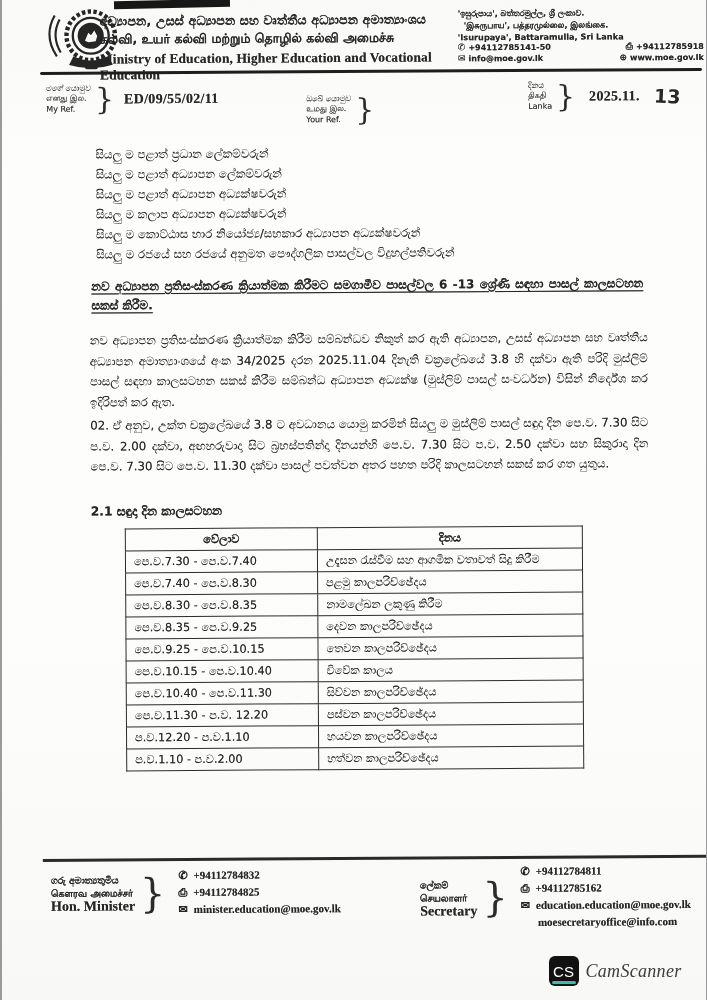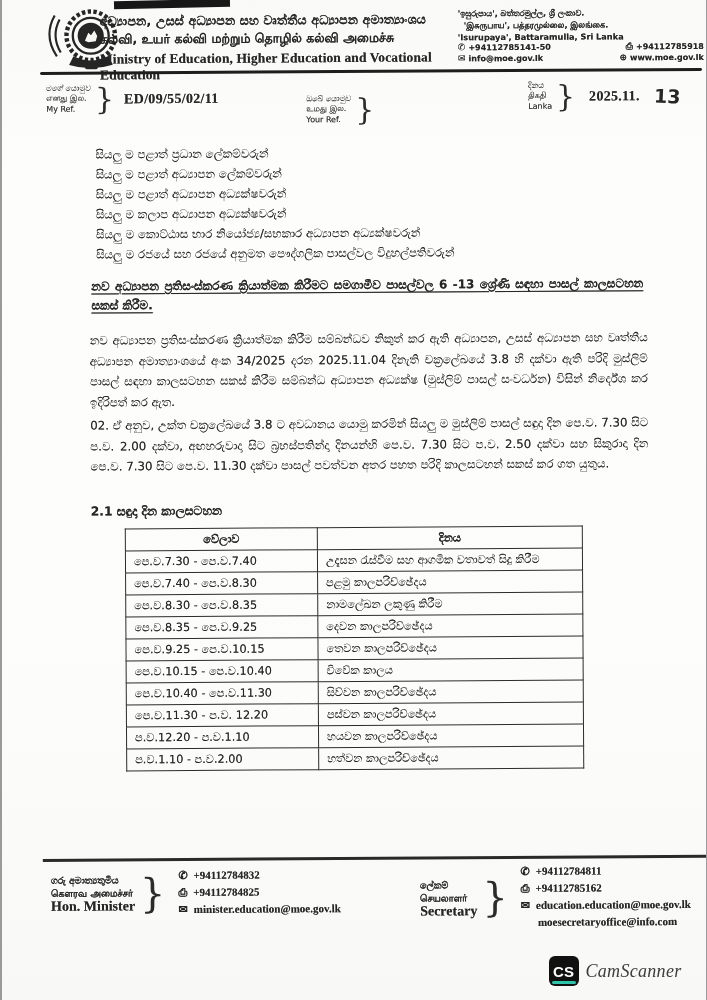--- a/index.html
+++ b/index.html
@@ -63,21 +63,21 @@
   .flabels { font-size:9.5px; line-height:13px; font-weight:600; }
   .flabels .en { font-family:"Liberation Serif", serif; font-weight:700; font-size:14px; }
   .fbrace { font-size:40px; font-weight:300; color:#2b2b2b; font-family:"DejaVu Serif", serif; }
   .fcontacts { font-size:11px; font-weight:700; line-height:17px; font-family:"Liberation Serif", serif; }
   .fcontacts .crow { display:flex; gap:6px; align-items:baseline; white-space:nowrap; }
   .fcontacts .ic { font-size:11px; }
   .email2 { padding-left:17px; }
 
   
   .watermark { position:absolute; left:547px; top:956px; display:flex; align-items:center; gap:7px; }
-  .cs-badge { width:30px; height:30px; background:#111; border-radius:6px; color:#fff; font-weight:700; font-size:15px;
+  .cs-badge { width:30px; height:30px; background:#111; border-radius:6px; color:#fff; font-weight:400; font-size:15px;
               display:flex; align-items:center; justify-content:center; position:relative; font-family:"Liberation Sans", sans-serif; }
   .cs-badge::after { content:""; position:absolute; left:3px; right:3px; bottom:2px; height:3px; background:#2ec4a9; border-radius:2px; }
   .cs-name { font-family:"Liberation Serif", serif; font-size:18px; color:#3d3d3d; letter-spacing:.3px;font-style:italic; }
 </style>
 </head>
 <body>
 
 <div class="sheet">
   <div class="artifact-top"></div>
 

